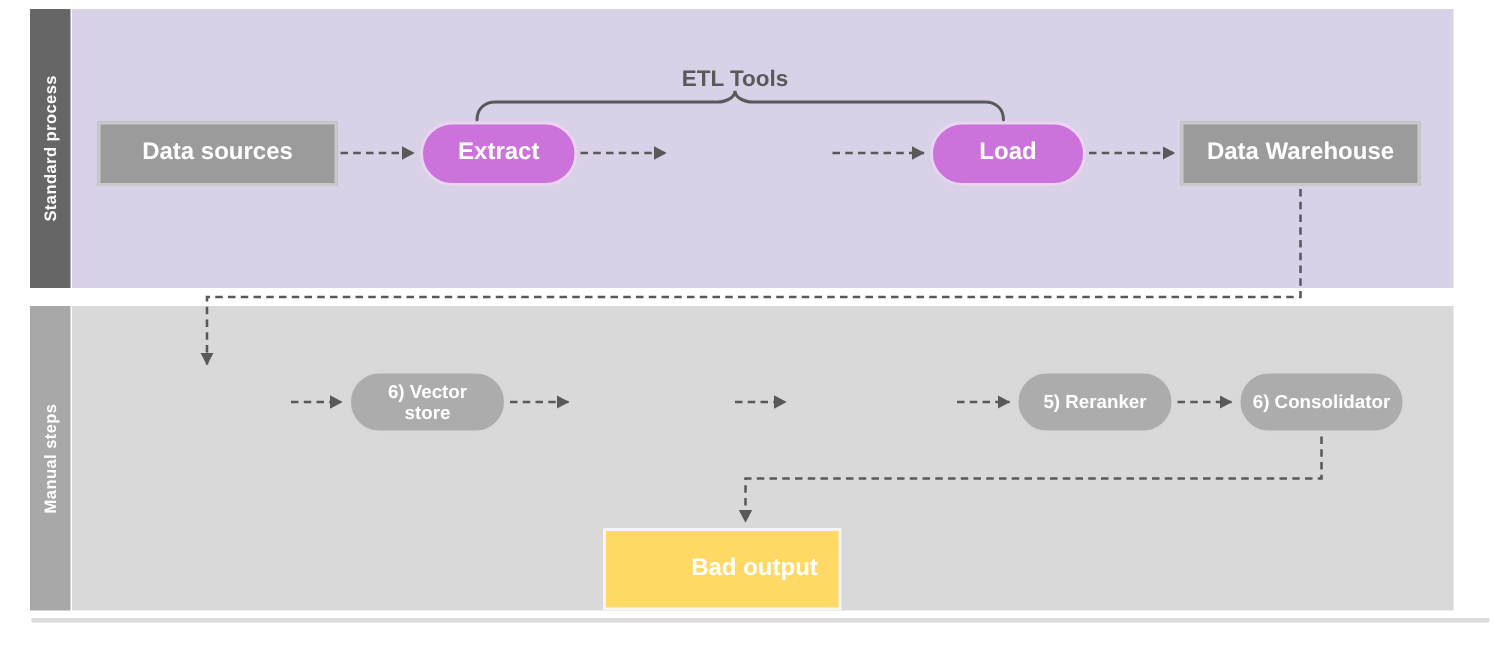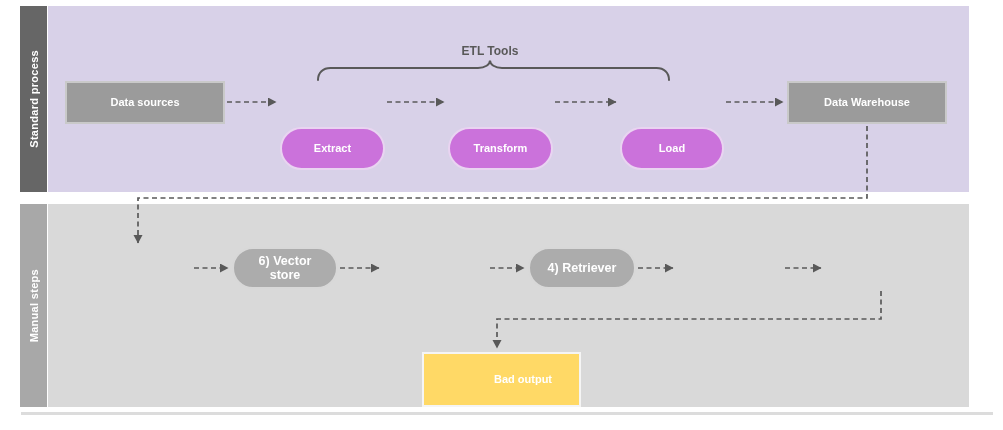--- a/index.html
+++ b/index.html
@@ -82,45 +82,44 @@
     stroke-width: 2;
     stroke-linecap: round;
   }
   .brace-label {
     position: absolute;
     left: 426px;
     top: 44px;
     width: 128px;
     text-align: center;
     color: var(--c-brace-label, #595959);
-    font-size: 12px;
+    font-size: 15px;
     font-weight: bold;
   }
   
   .node {
     position: absolute;
     display: flex;
     align-items: center;
     justify-content: center;
     text-align: center;
     color: var(--c-node-text, #ffffff);
     font-weight: bold;
-    font-size: 11px;
+    font-size: 16px;
     line-height: 1.15;
     box-sizing: border-box;
   }
   .rect-node {
     background: var(--c-gray-node, #9b9b9b);
     border: 2px solid var(--c-gray-node-border, #c9c9c9);
   }
   .etl-pill {
     background: var(--c-etl-pill, #cb72db);
     border: 2px solid var(--c-etl-pill-border, #e9d4f1);
     border-radius: 22px;
-    margin-top: 46px;
   }
   .step-pill {
     background: var(--c-step-pill, #acacac);
     border: 2px solid var(--c-step-pill-border, #d8d8d8);
     border-radius: 21px;
     font-size: 12.5px;
     padding: 0 8px;
   }
   .bad-node {
     background: var(--c-bad-output, #ffd966);
@@ -132,21 +131,21 @@
   #n-transform      { left: 448px; top: 81px;  width: 105px; height: 43px; }
   #n-load           { left: 620px; top: 81px;  width: 104px; height: 43px; }
   #n-data-warehouse { left: 787px; top: 81px;  width: 160px; height: 43px; }
   
   #n-chunker        { left: 85px;  top: 247px; width: 107px; height: 42px; }
   #n-vector-store   { left: 232px; top: 247px; width: 106px; height: 42px; }
   #n-rewriter       { left: 383px; top: 247px; width: 105px; height: 42px; }
   #n-retriever      { left: 528px; top: 247px; width: 108px; height: 42px; }
   #n-reranker       { left: 677px; top: 247px; width: 106px; height: 42px; }
   #n-consolidator   { left: 825px; top: 247px; width: 112px; height: 42px; }
-  #n-bad-output     { left: 422px; top: 352px; width: 159px; height: 55px; padding-left: 43px; }
+  #n-bad-output     { left: 402px; top: 352px; width: 159px; height: 55px; padding-left: 43px; }
   
   .bottom-rule {
     position: absolute;
     left: 21px;
     top: 412px;
     width: 972px;
     height: 3px;
     background: var(--c-bottom-rule, #dcdcdc);
   }
 </style>
@@ -182,23 +181,23 @@
     <path class="conn" d="M638 268 H673" marker-end="url(#arrow)"></path>
     <path class="conn" d="M785 268 H821" marker-end="url(#arrow)"></path>
     <path class="conn" d="M881 291 V319 H497 V348" marker-end="url(#arrow)"></path>
     <path class="brace" d="M318 80 C318 72.5 323 68 330.5 68 L478 68 C485 68 490 64.5 490 60.5 C490 64.5 495 68 502 68 L656.5 68 C664 68 669 72.5 669 80"></path>
   </svg>
 
   <div class="brace-label">ETL Tools</div>
 
   <div class="node rect-node" id="n-data-sources">Data sources</div>
   <div class="node etl-pill" id="n-extract">Extract</div>
-  <div class="node etl-pill" id="n-transform">Transform</div>
   <div class="node rect-node" id="n-data-warehouse">Data Warehouse</div>
   <div class="node etl-pill" id="n-load">Load</div>
 
   <div class="node step-pill" id="n-vector-store">6) Vector store</div>
-  <div class="node step-pill" id="n-retriever">4) Retriever</div>
+  <div class="node step-pill" id="n-reranker">5) Reranker</div>
+  <div class="node step-pill" id="n-consolidator">6) Consolidator</div>
   <div class="node bad-node" id="n-bad-output">Bad output</div>
 
   <div class="bottom-rule"></div>
 
 </div>
 
 </body></html>

